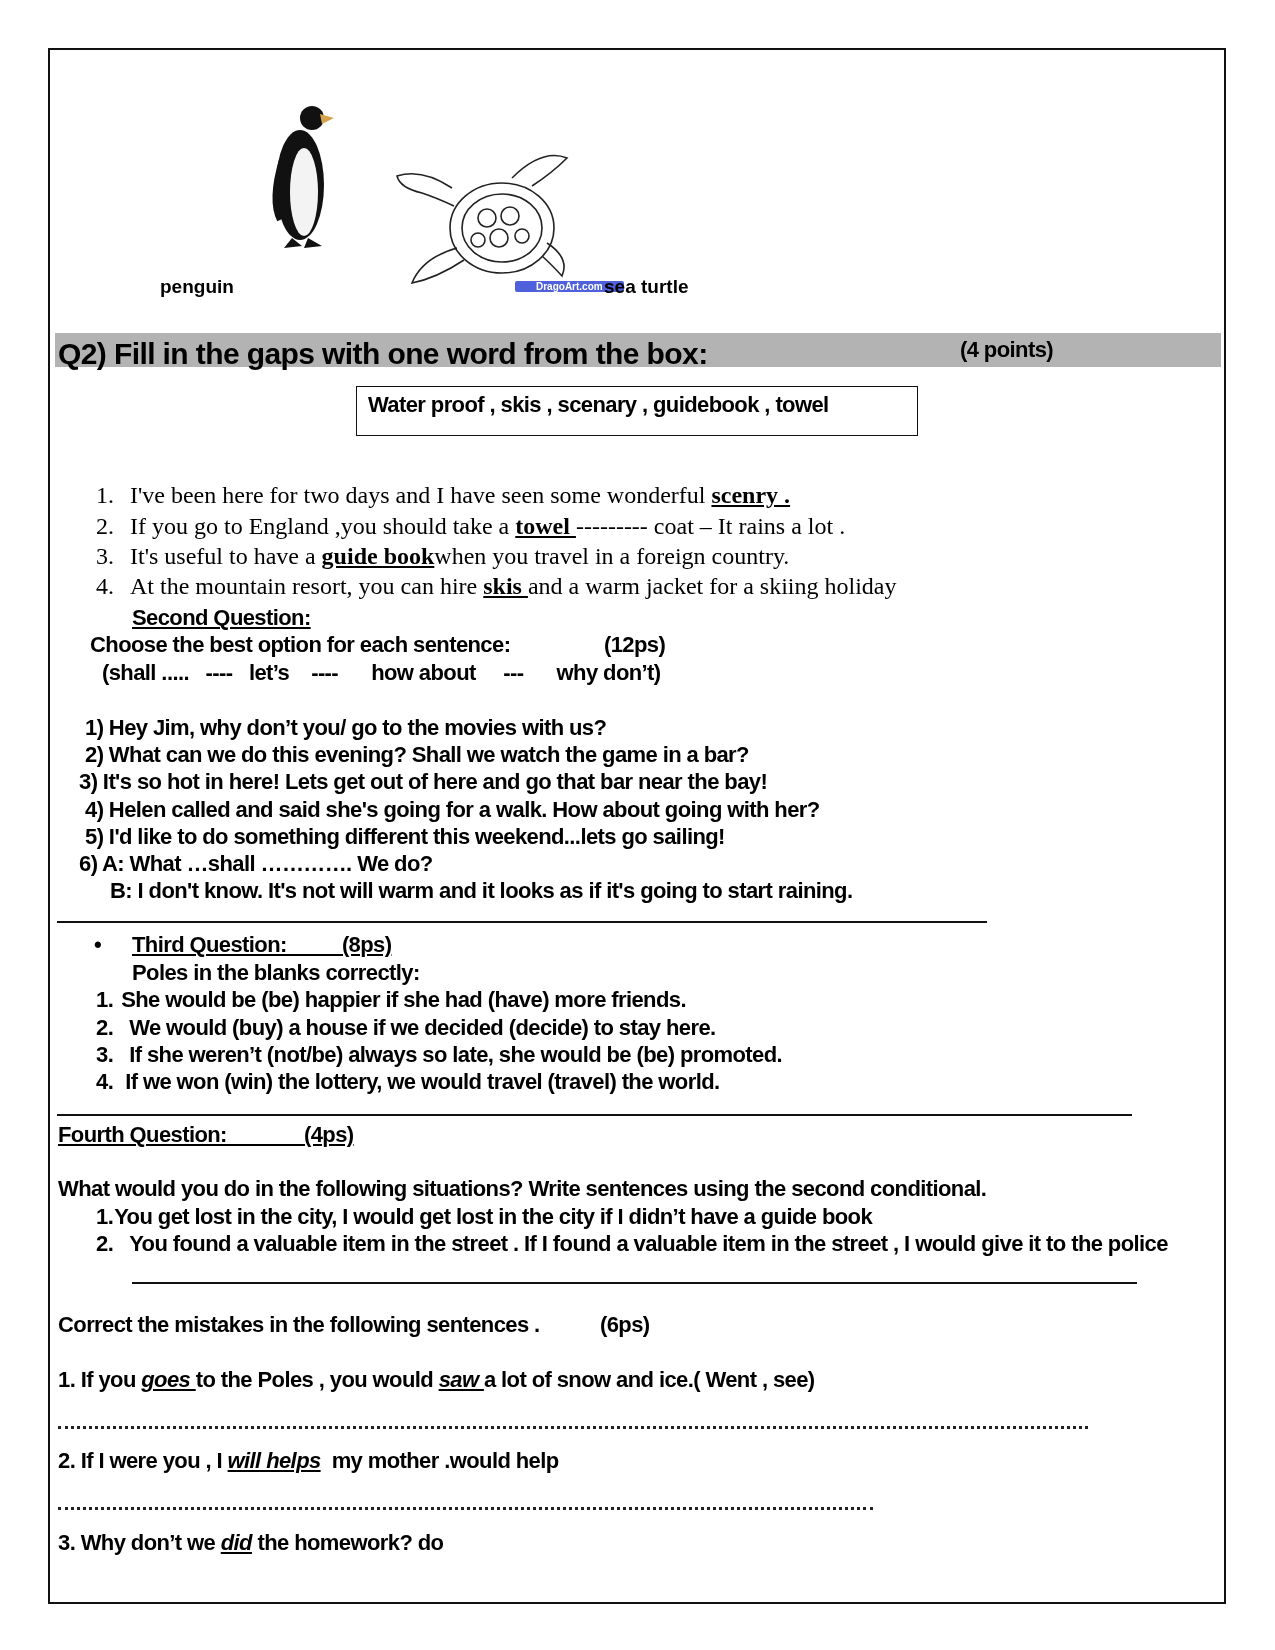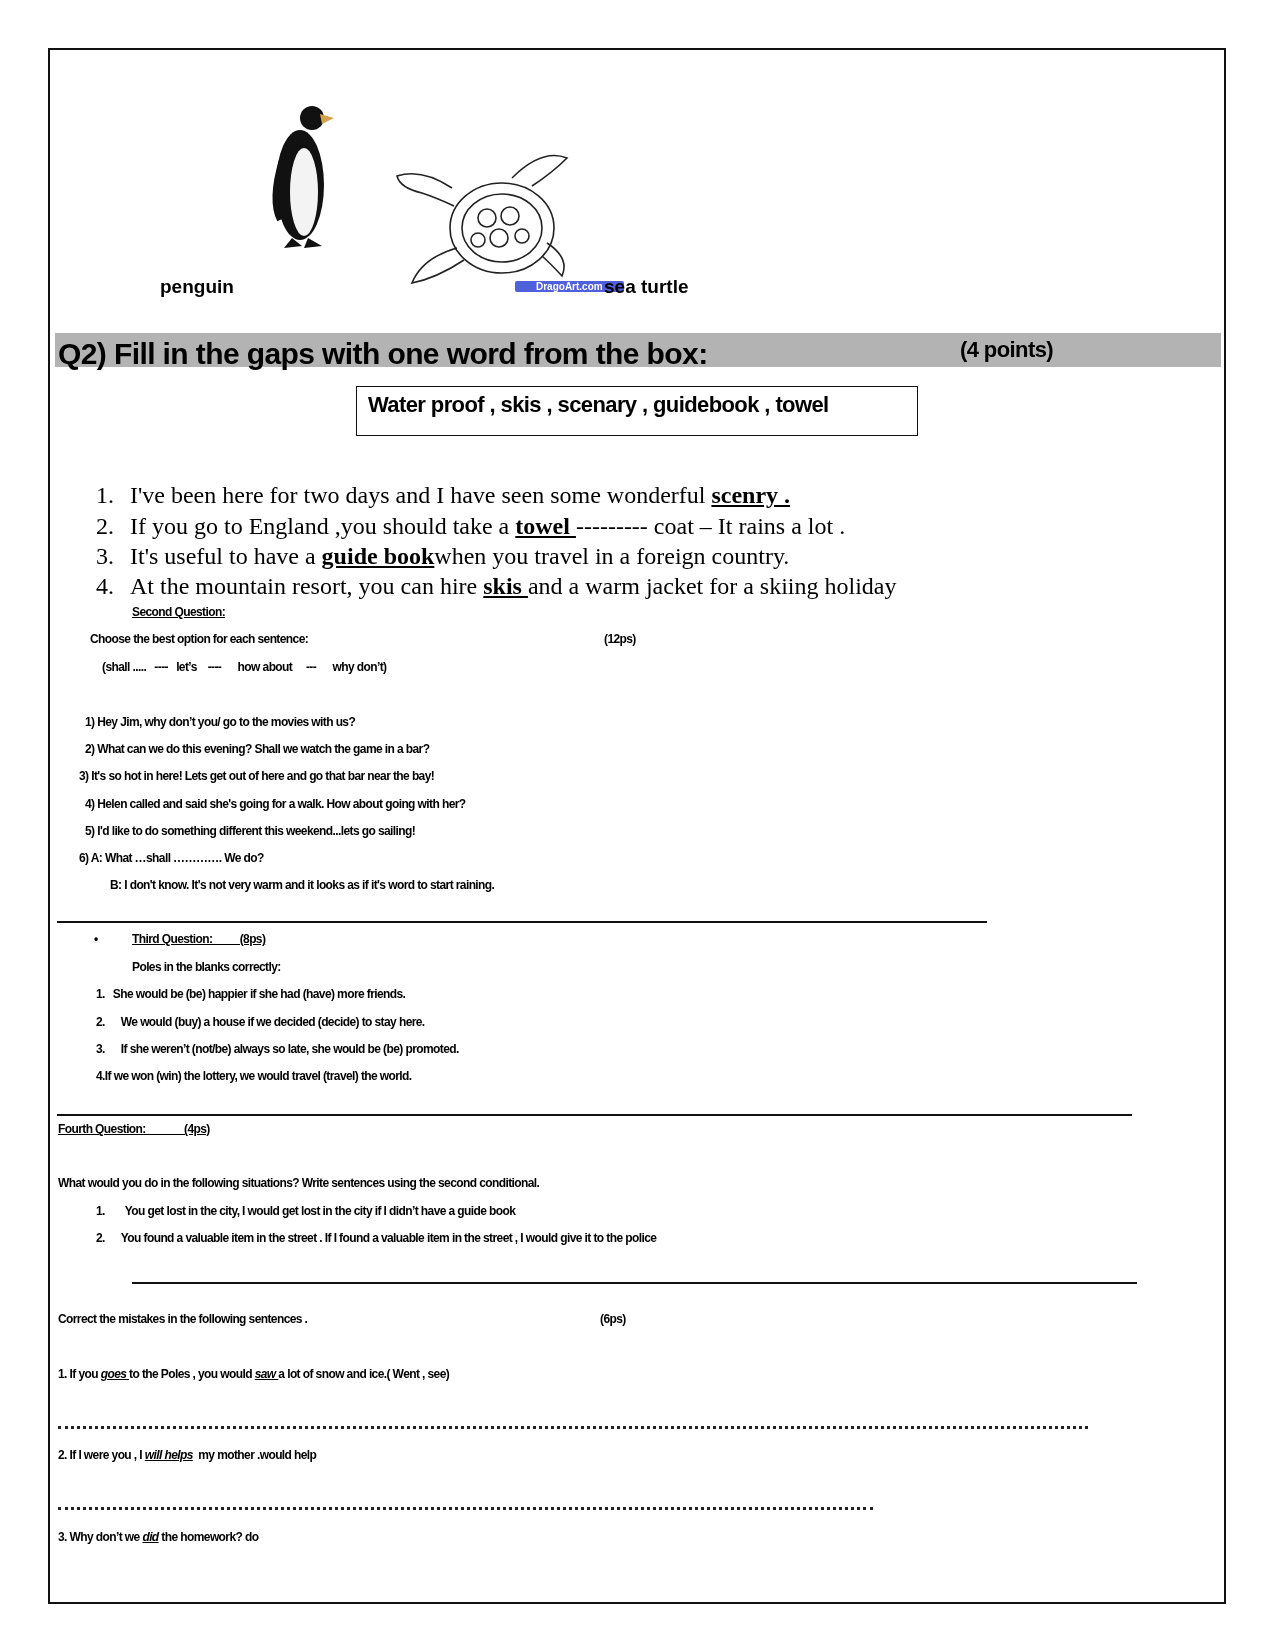--- a/index.html
+++ b/index.html
@@ -1,21 +1,21 @@
 <!DOCTYPE html>
 <html><head>
 <meta charset="utf-8">
 <style>
   html, body { margin:0; padding:0; background:#ffffff; }
   body { width:1275px; height:1650px; position:relative; overflow:hidden;
          font-family:"Liberation Sans", sans-serif; color:#000; }
   .frame { position:absolute; left:48px; top:48px; width:1178px; height:1556px;
            border:2px solid #111; box-sizing:border-box; }
   .abs { position:absolute; white-space:nowrap; }
-  .cal { font-family:"Liberation Sans", sans-serif; font-weight:bold; font-size:12px;
+  .cal { font-family:"Liberation Sans", sans-serif; font-weight:bold; font-size:22px;
          letter-spacing:-0.6px; }
   .tnr { font-family:"Liberation Serif", serif; font-size:24px; }
   .u { text-decoration:underline; }
   .bi { font-weight:bold; text-decoration:underline; }
   .iu { font-style:italic; text-decoration:underline; }
   .rule { position:absolute; height:2px; background:#111; }
   .dots { position:absolute; height:0; border-top:3px dotted #222; }
   .banner { position:absolute; left:55px; top:333px; width:1166px; height:34px; background:#b3b3b3; }
   .wordbox { position:absolute; left:356px; top:386px; width:562px; height:50px;
              border:1.5px solid #111; box-sizing:border-box; }
@@ -86,37 +86,37 @@
 <div class="abs cal" style="left:90px;top:632px;">Choose the best option for each sentence:</div>
 <div class="abs cal" style="left:604px;top:632px;">(12ps)</div>
 <div class="abs cal" style="left:90px;top:660px;white-space:pre;margin-left:12px;">(shall .....   ----   let’s    ----      how about     ---      why don’t)</div>
 
 <div class="abs cal" style="left:85px;top:715px;">1) Hey Jim, why don’t you/ go to the movies with us?</div>
 <div class="abs cal" style="left:85px;top:742px;">2) What can we do this evening? Shall  we watch the game in a bar?</div>
 <div class="abs cal" style="left:79px;top:769px;">3) It's so hot in here! Lets  get out of here and go that bar near the bay!</div>
 <div class="abs cal" style="left:85px;top:797px;">4) Helen called and said she's going for a walk. How about  going with her?</div>
 <div class="abs cal" style="left:85px;top:824px;">5) I'd like to do something different this weekend...lets  go sailing!</div>
 <div class="abs cal" style="left:79px;top:851px;">6) A: What …shall …………. We do?</div>
-<div class="abs cal" style="left:110px;top:878px;">B: I don't know. It's not very warm and it looks as if it's word to start raining.</div>
+<div class="abs cal" style="left:110px;top:878px;">B: I don't know. It's not will warm and it looks as if it's going to start raining.</div>
 
 <div class="rule" style="left:57px;top:921px;width:930px;"></div>
 
 <div class="abs cal" style="left:94px;top:932px;">•</div>
 <div class="abs cal u" style="left:132px;top:932px;white-space:pre;">Third Question:          (8ps)</div>
 <div class="abs cal" style="left:132px;top:960px;">Poles in the blanks correctly:</div>
 <div class="abs cal" style="left:96px;top:987px;"><span>1.</span><span style="margin-left:8px">She would be (be) happier if she had (have) more friends.</span></div>
 <div class="abs cal" style="left:96px;top:1015px;"><span>2.</span><span style="margin-left:16px">We would (buy) a house if we decided  (decide) to stay here.</span></div>
 <div class="abs cal" style="left:96px;top:1042px;"><span>3.</span><span style="margin-left:16px">If she weren’t  (not/be) always so late, she would be (be) promoted.</span></div>
-<div class="abs cal" style="left:96px;top:1069px;"><span>4.</span><span style="margin-left:0">If we won (win) the lottery, we would travel (travel) the world.</span></div>
+<div class="abs cal" style="left:96px;top:1069px;"><span>4.</span><span style="margin-left:12px">If we won (win) the lottery, we would travel (travel) the world.</span></div>
 
 <div class="rule" style="left:57px;top:1114px;width:1075px;"></div>
 
 <div class="abs cal u" style="left:58px;top:1122px;white-space:pre;">Fourth Question:              (4ps)</div>
 <div class="abs cal" style="left:58px;top:1176px;">What would you do in the following situations? Write sentences using the second conditional.</div>
-<div class="abs cal" style="left:96px;top:1204px;"><span>1.</span><span style="margin-left:20px">You get lost in the city, I would get lost in the city if I didn’t have a guide book</span></div>
+<div class="abs cal" style="left:96px;top:1204px;"><span>1.</span><span style="margin-left:1px">You get lost in the city, I would get lost in the city if I didn’t have a guide book</span></div>
 <div class="abs cal" style="left:96px;top:1231px;"><span>2.</span><span style="margin-left:16px">You found  a valuable item in the street . If I found a valuable item in the street , I would give it to the police</span></div>
 
 <div class="rule" style="left:132px;top:1282px;width:1005px;"></div>
 
 <div class="abs cal" style="left:58px;top:1312px;">Correct the mistakes in the following sentences .</div>
 <div class="abs cal" style="left:600px;top:1312px;">(6ps)</div>
 
 <div class="abs cal" style="left:58px;top:1367px;white-space:pre;"><span>1. If you </span><span class="iu">goes </span><span>to the Poles , you would </span><span class="iu">saw </span><span>a lot of snow and ice.( Went , see)</span></div>
 <div class="dots" style="left:58px;top:1426px;width:1030px;"></div>
 

